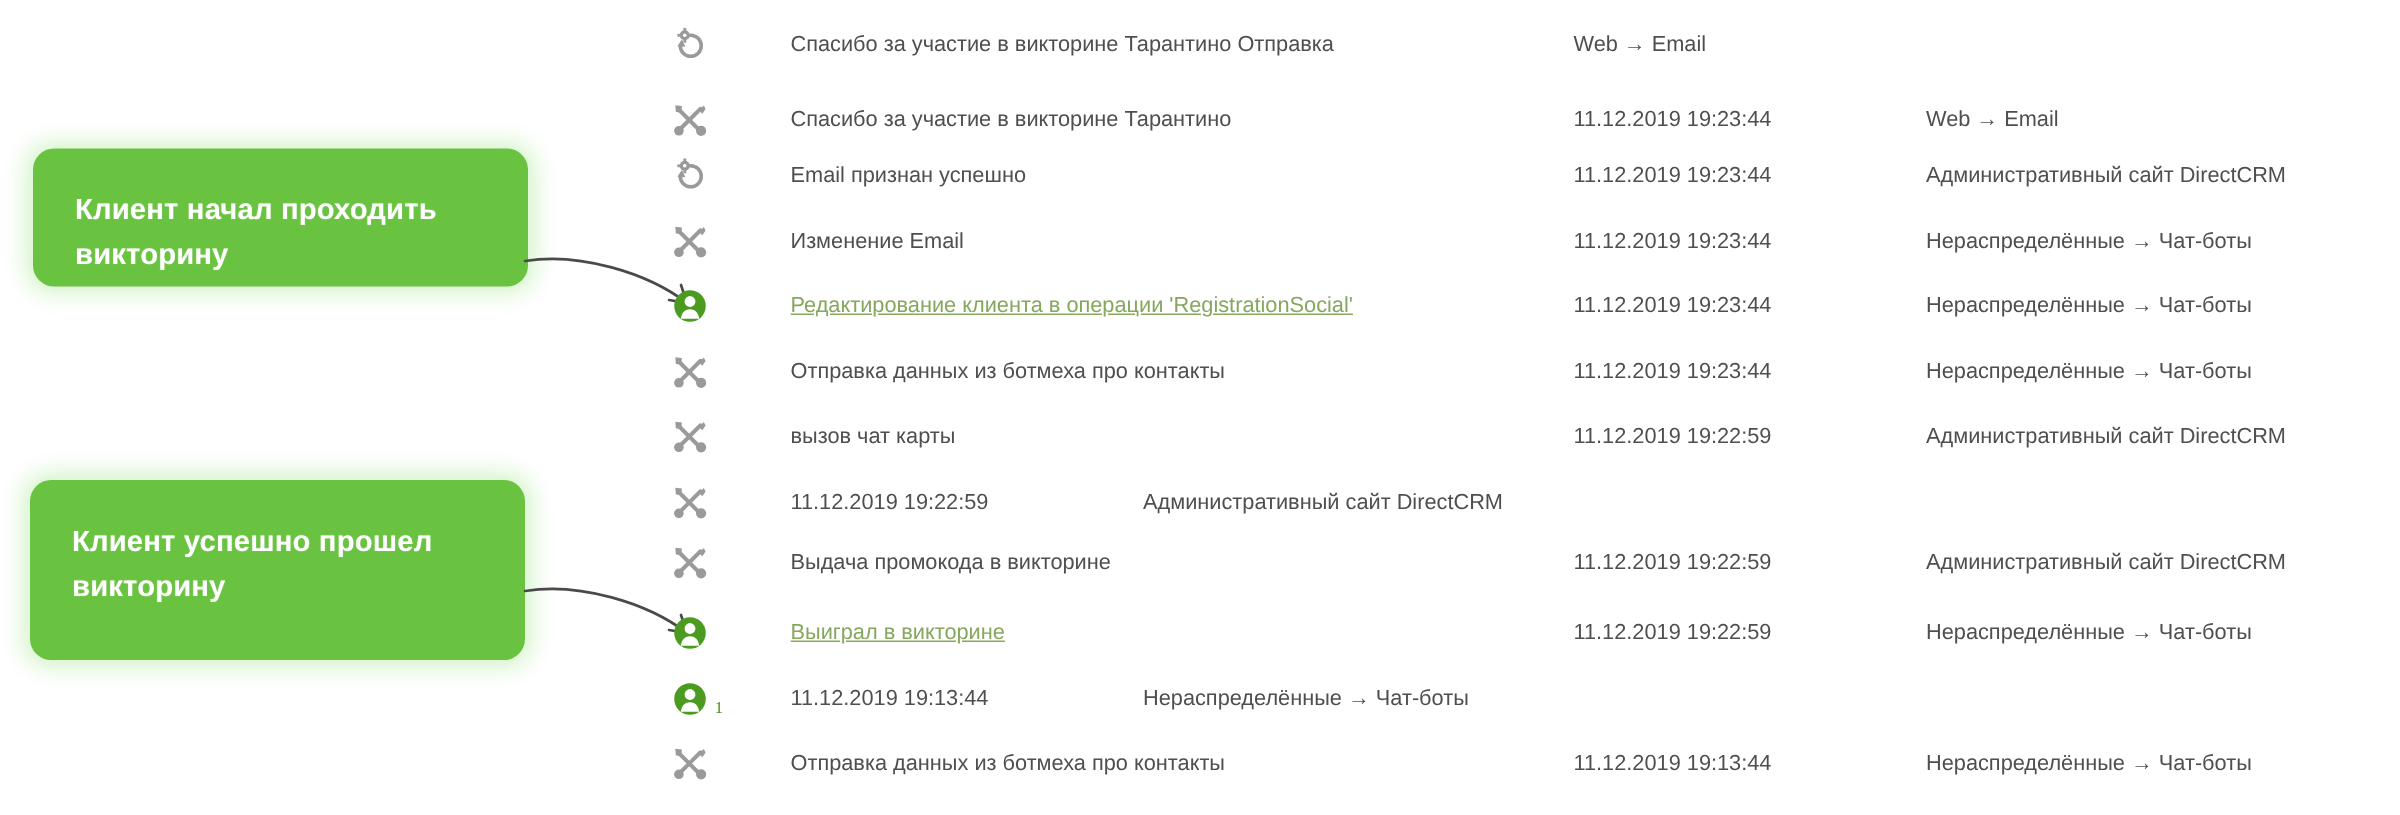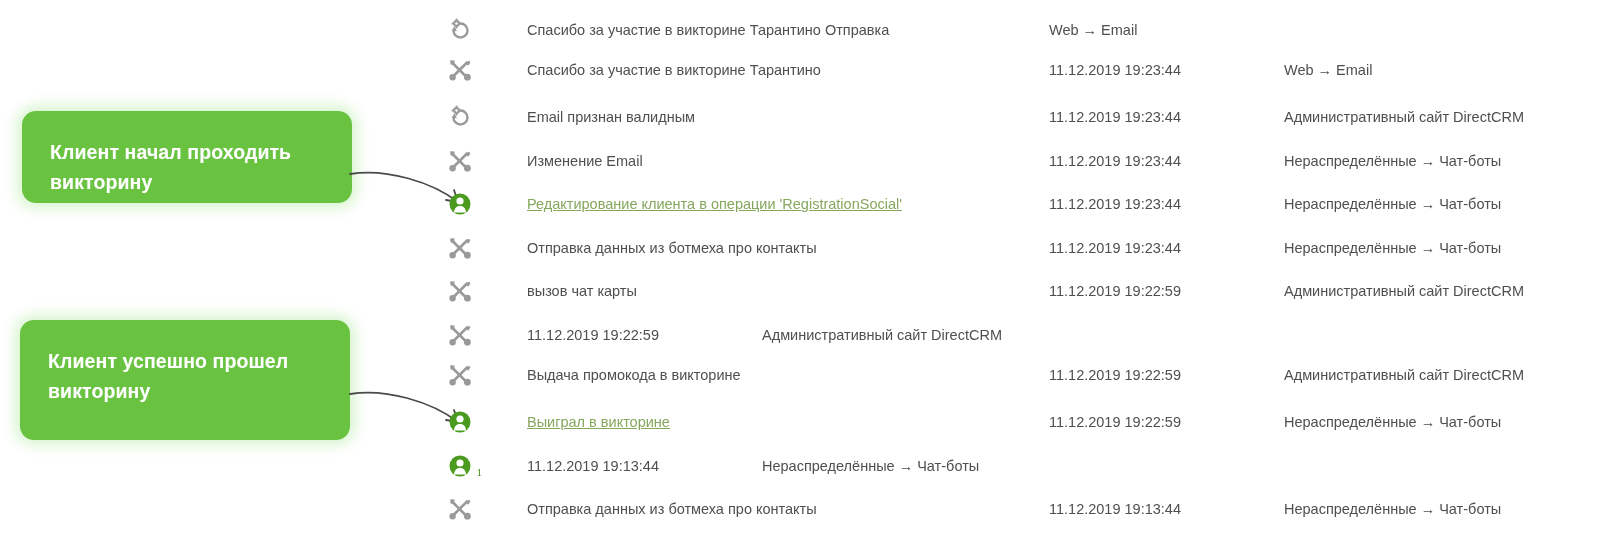--- a/index.html
+++ b/index.html
@@ -35,21 +35,20 @@
     padding: 26px 30px 26px 28px;
     letter-spacing: 0.1px;
     box-shadow: 0 0 14px 5px rgba(120, 220, 90, 0.30);
     text-shadow: 0 0 1px rgba(255,255,255,0.25);
   }
   #callout-1 {
     left: 22px;
     top: 99px;
     width: 330px;
     height: 92px;
-    margin-top: 12px;
   }
   #callout-2 {
     left: 20px;
     top: 320px;
     width: 330px;
     height: 120px;
   }
 
   
   .arrow-svg {
@@ -171,21 +170,21 @@
             <rect x="8.6" y="9.3" width="1.9" height="2.2" fill="#9a9a9a"></rect>
             <rect x="4.6" y="5.6" width="2.2" height="1.9" fill="#9a9a9a"></rect>
             <rect x="12.2" y="5.6" width="2.2" height="1.9" fill="#9a9a9a"></rect>
           </svg>
         </span>
       </div>
       <div class="cell-title">Спасибо за участие в викторине Тарантино Отправка</div>
       <div class="cell-source">Web → Email</div>
     </div>
 
-    <div class="event-row" style="top:48px">
+    <div class="event-row" style="top:58px">
       <div class="cell-icon">
         <span class="icon-wrap">
           <svg width="26" height="26" viewBox="0 0 26 26">
             <g stroke="#9a9a9a" stroke-width="2.6" stroke-linecap="round" fill="none">
               <line x1="5" y1="5.5" x2="19.5" y2="20"></line>
               <line x1="20" y1="5.5" x2="6.5" y2="19"></line>
             </g>
             <path d="M3.2 3.2 L7.6 3.6 L7.2 8 L3.6 7.6 Z" fill="#9a9a9a"></path>
             <path d="M22.2 3.4 L19 6.6 L21.2 8.8 L23.4 5.6 Z" fill="#9a9a9a"></path>
             <circle cx="20.4" cy="20.2" r="3.4" fill="#9a9a9a"></circle>
@@ -206,21 +205,21 @@
             <path d="M7.6 9.2 L4.6 13.8 L9.9 14.2 Z" fill="#9a9a9a"></path>
             <circle cx="9.5" cy="6.5" r="3.4" fill="#9a9a9a"></circle>
             <circle cx="9.5" cy="6.5" r="1.2" fill="#ffffff"></circle>
             <rect x="8.6" y="1.6" width="1.9" height="2.2" fill="#9a9a9a"></rect>
             <rect x="8.6" y="9.3" width="1.9" height="2.2" fill="#9a9a9a"></rect>
             <rect x="4.6" y="5.6" width="2.2" height="1.9" fill="#9a9a9a"></rect>
             <rect x="12.2" y="5.6" width="2.2" height="1.9" fill="#9a9a9a"></rect>
           </svg>
         </span>
       </div>
-      <div class="cell-title">Email признан валидным</div>
+      <div class="cell-title">Email признан успешно</div>
       <div class="cell-date">11.12.2019 19:23:44</div>
       <div class="cell-source">Административный сайт DirectCRM</div>
     </div>
 
     <div class="event-row" style="top:138.8px">
       <div class="cell-icon">
         <span class="icon-wrap">
           <svg width="26" height="26" viewBox="0 0 26 26">
             <g stroke="#9a9a9a" stroke-width="2.6" stroke-linecap="round" fill="none">
               <line x1="5" y1="5.5" x2="19.5" y2="20"></line>

